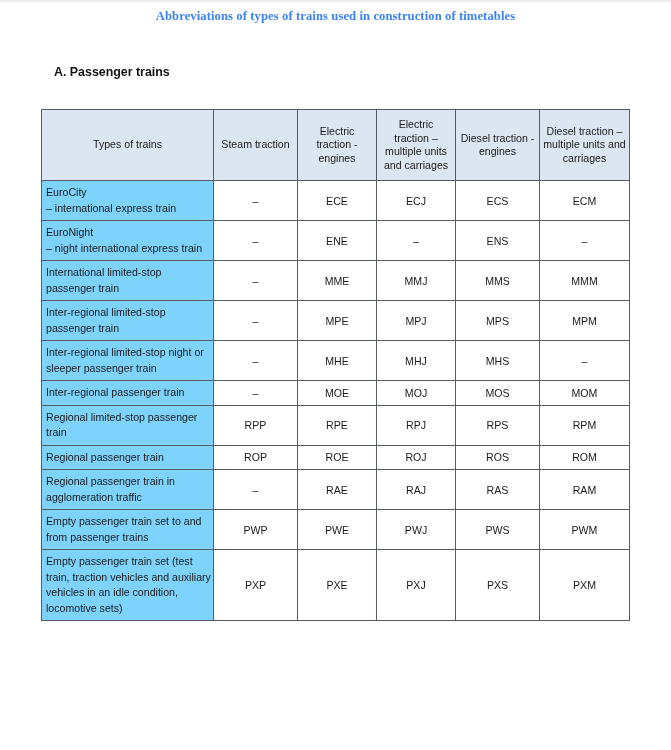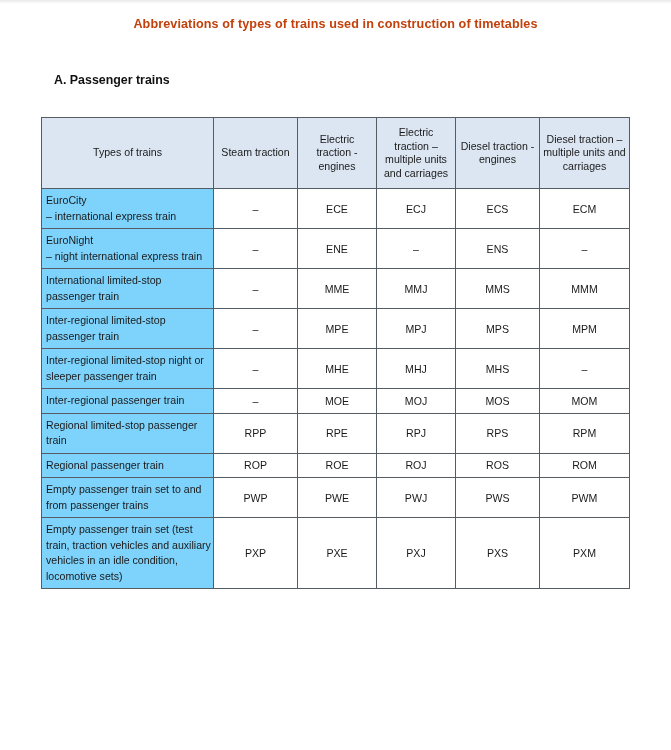--- a/index.html
+++ b/index.html
@@ -30,23 +30,24 @@
     width: 671px;
     height: 750px;
     box-sizing: border-box;
   }
   .doc-title {
     text-align: center;
     font-size: 12.6px;
     font-weight: bold;
     letter-spacing: 0.1px;
     margin: 0;
-    padding-top: 16px;
+    padding-top: 8px;
     line-height: 16px;
-    color: #c2410c;
+    color: #3b82f6;
+    font-family: Liberation Serif, serif;
   }
   .section-heading {
     font-size: 12.4px;
     font-weight: bold;
     margin: 12px;
     padding-left: 42px;
     padding-top: 28px;
     line-height: 16px;
     color: #111;
   }
@@ -184,20 +185,28 @@
           </tr>
           <tr>
             <td class="rowlabel">Regional passenger train</td>
             <td class="val">ROP</td>
             <td class="val">ROE</td>
             <td class="val">ROJ</td>
             <td class="val">ROS</td>
             <td class="val">ROM</td>
           </tr>
           <tr>
+            <td class="rowlabel">Regional passenger train in agglomeration traffic</td>
+            <td class="val">–</td>
+            <td class="val">RAE</td>
+            <td class="val">RAJ</td>
+            <td class="val">RAS</td>
+            <td class="val">RAM</td>
+          </tr>
+          <tr>
             <td class="rowlabel">Empty passenger train set to and from passenger trains</td>
             <td class="val">PWP</td>
             <td class="val">PWE</td>
             <td class="val">PWJ</td>
             <td class="val">PWS</td>
             <td class="val">PWM</td>
           </tr>
           <tr>
             <td class="rowlabel">Empty passenger train set (test train, traction vehicles and auxiliary vehicles in an idle condition, locomotive sets)</td>
             <td class="val">PXP</td>

